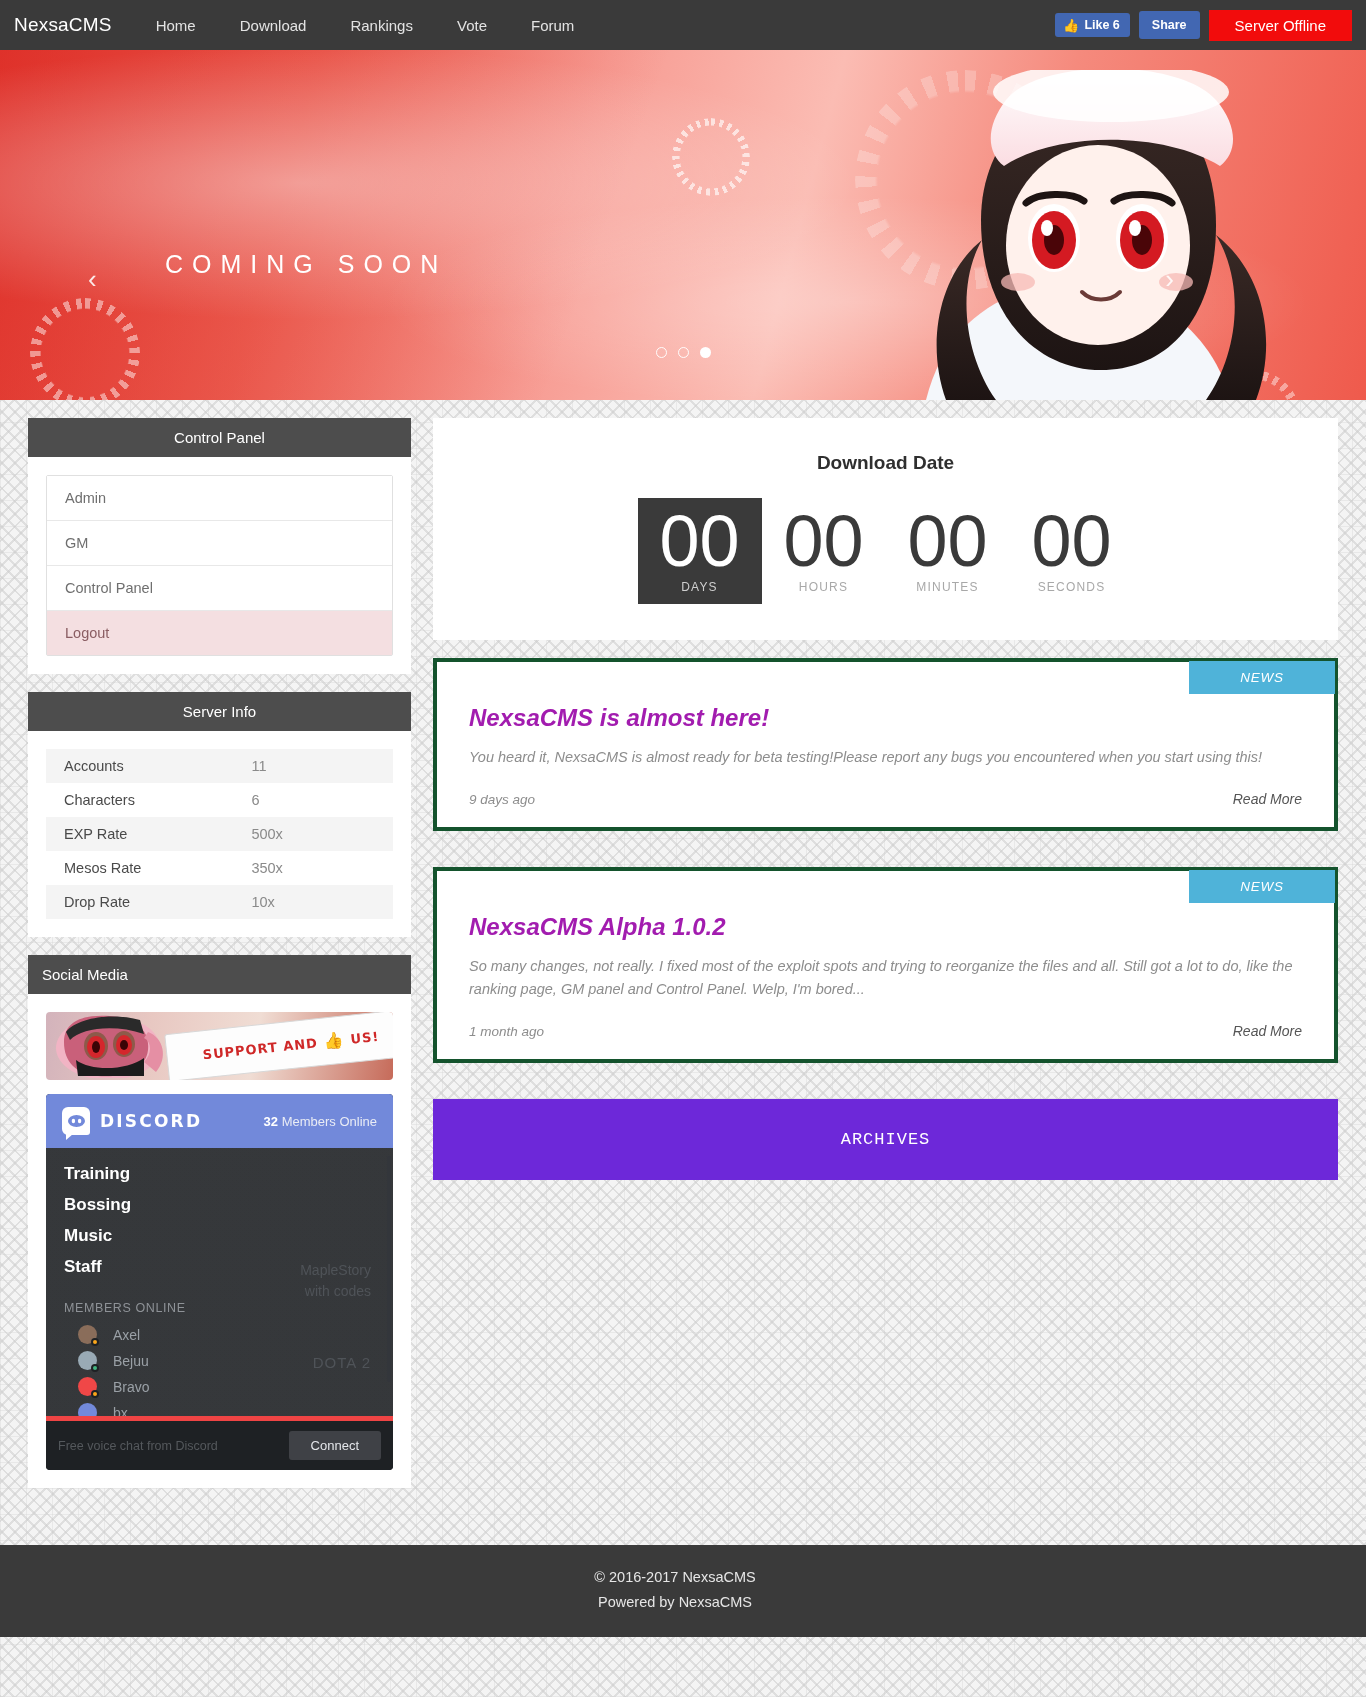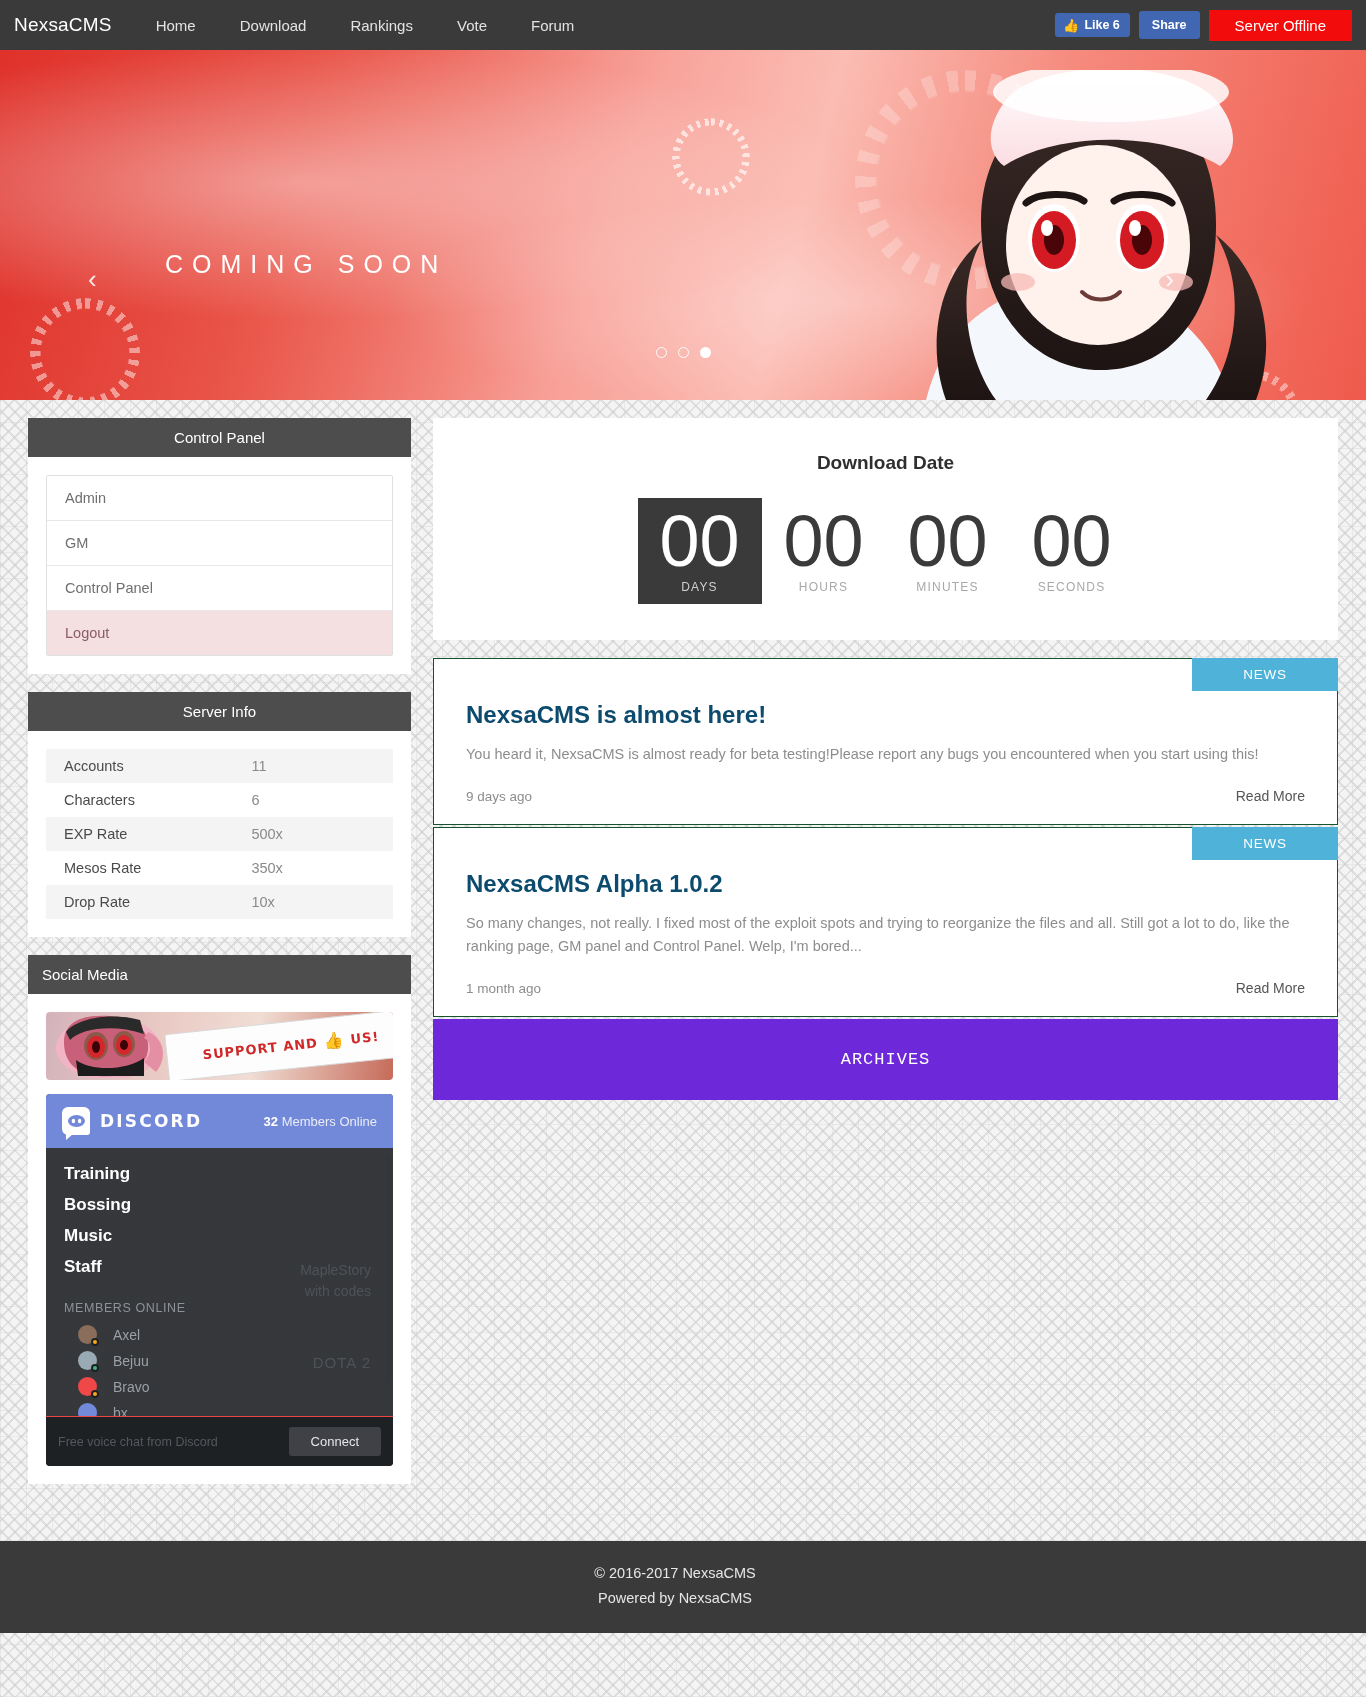--- a/index.html
+++ b/index.html
@@ -351,21 +351,21 @@
     position: absolute;
     right: 2px; top: 8px;
     width: 4px; height: 226px;
     background: #33363b;
     border-radius: 2px;
     cursor: pointer;
   }
 
   .discord-foot {
     background: #1e2124;
-    border-top: 1px solid #ef4444;
+    border-top: 5px solid #ef4444;
     display: flex; align-items: center;
     padding: 10px 12px;
   }
   .discord-foot-text { color: #54585c; font-size: 12.5px; }
   .connect-btn {
     margin-left: auto;
     background: #3f4146;
     color: #e4e6ea;
     font-size: 13px;
     border: none;
@@ -406,41 +406,42 @@
     font-size: 12px;
     letter-spacing: 1.2px;
     color: #a8a8a8;
     margin-top: 2px;
   }
   .cd-unit.active .cd-label { color: #cfcfcf; }
 
   
   .news-card {
     background: #fff;
-    border: 1px solid #14532d;
-    margin-bottom: 2px;
-    position: relative;
+    border: 4px solid #14532d;
+    margin-bottom: 36px;
+    position: relative;
+    font-style: italic;
   }
   .news-badge {
     position: absolute;
     right: -1px; top: -1px;
     background: #4fb3d9;
     color: #fff;
     font-size: 13.5px;
     letter-spacing: .8px;
     padding: 9px 0;
     width: 146px;
     text-align: center;
     cursor: pointer;
   }
   .news-body { padding: 42px 32px 0 32px; }
   .news-title {
     font-size: 24px;
     font-weight: bold;
-    color: #0c4a6e;
+    color: #a21caf;
     margin-bottom: 14px;
     cursor: pointer;
   }
   .news-text {
     font-size: 14.5px;
     color: #8d8d8d;
     line-height: 23px;
   }
   .news-foot {
     display: flex;

